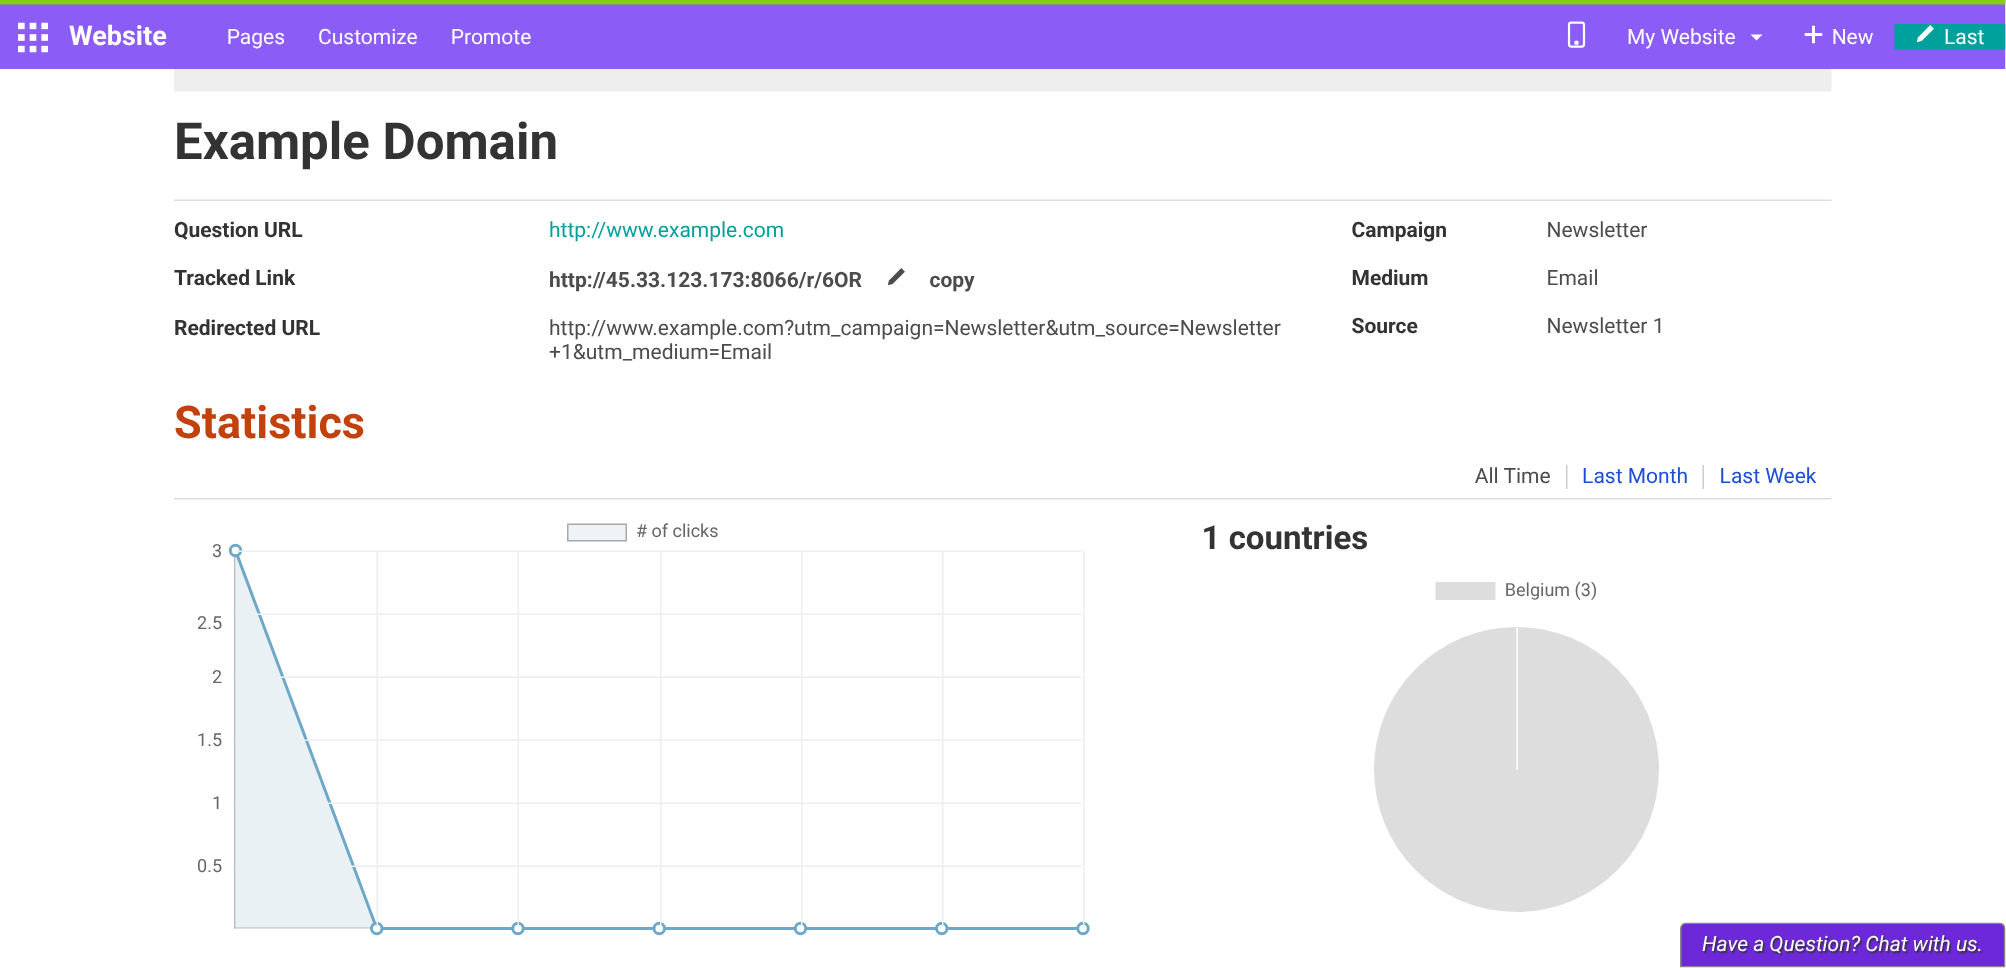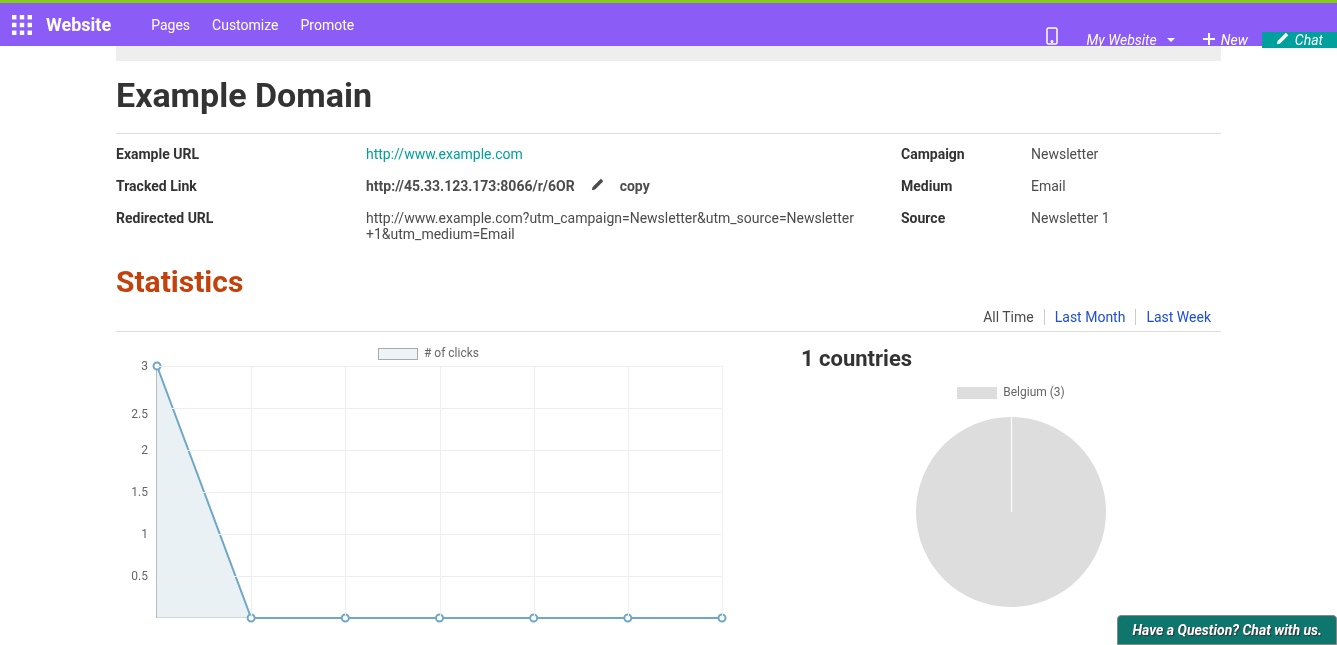--- a/index.html
+++ b/index.html
@@ -2,21 +2,21 @@
 <html><head>
 <meta charset="utf-8">
 <style>
   * { box-sizing: border-box; margin: 0; padding: 0; }
   body { font-family: -apple-system, BlinkMacSystemFont, "Segoe UI", Roboto, "Helvetica Neue", Arial, sans-serif; font-size: 14px; color: #4c4c4c; background: #fff; width: 1337px; }
   .topbar { background: #8b5cf6; color: #fff; height: 46px; display: flex; align-items: center; padding: 0 0 0 12px; border-top: 3px solid #84cc16; }
   .apps-icon { width: 20px; height: 20px; margin-right: 14px; }
   .brand { font-size: 18px; font-weight: 700; margin-right: 40px; }
   .nav { display: flex; gap: 22px; flex: 1; }
   .nav-item { color: #fff; cursor: pointer; font-size: 14px; }
-  .topbar-right { display: flex; align-items: flex-end; height: 46px; font-style: italic; }
+  .topbar-right { display: flex; align-items: center; height: 46px; }
   .tb-btn { display: flex; align-items: center; padding: 0 14px; color: #fff; cursor: pointer; gap: 6px; font-size: 14px; }
   .tb-btn.edit { background: #00A09D; }
   .chev-down::after { content: ""; display: inline-block; border: 4px solid transparent; border-top-color: #fff; margin-left: 4px; position: relative; top: 2px; }
   .container { width: 1105px; margin: 0 auto; padding: 0 0 40px 0; }
   .fade-strip { background: #eee; height: 15px; margin-bottom: 12px; }
   h1.page-title { font-size: 34px; font-weight: 700; color: #333; margin: 14px 0 18px 0; }
   hr.sep { border: none; border-top: 1px solid #ddd; margin: 0 0 12px 0; }
   .details { display: flex; gap: 40px; }
   .col-left { flex: 1; }
   .col-right { width: 320px; }
@@ -41,21 +41,21 @@
   .legend-swatch-pie { display: inline-block; width: 40px; height: 12px; background: #ddd; vertical-align: middle; margin-right: 6px; }
   .line-plot { position: relative; width: 600px; height: 270px; margin-left: 8px; }
   .y-ticks { position: absolute; left: 0; top: 0; height: 255px; width: 28px; }
   .y-tick { position: absolute; right: 4px; font-size: 12px; color: #666; transform: translateY(-50%); }
   .plot-area { position: absolute; left: 32px; top: 2px; width: 565px; height: 252px; border-left: 1px solid #bbb; border-bottom: 1px solid #bbb; }
   .grid-v { position: absolute; top: 0; bottom: 0; border-left: 1px solid #eee; }
   .grid-h { position: absolute; left: 0; right: 0; border-top: 1px solid #eee; }
   .pie-wrap { display: flex; flex-direction: column; align-items: center; }
   .pie { width: 190px; height: 190px; border-radius: 50%; background: #ddd; position: relative; margin-top: 14px; }
   .pie::after { content: ""; position: absolute; top: 0; left: 50%; width: 1px; height: 95px; background: #fff; }
-  .chat-widget { position: fixed; right: 0; bottom: 0; background: #0f766e; color: #fff; font-style: italic; font-weight: 700; padding: 6px 14px; border: 1px solid #888; border-radius: 4px 4px 0 0; text-shadow: 1px 1px 1px #333; font-size: 14px; }
+  .chat-widget { position: fixed; right: 0; bottom: 0; background: #6d28d9; color: #fff; font-style: italic; font-weight: 400; padding: 6px 14px; border: 1px solid #888; border-radius: 4px 4px 0 0; text-shadow: 1px 1px 1px #333; font-size: 14px; }
 </style>
 </head>
 <body>
 
 <div class="topbar">
   <span class="apps-icon">
     <svg viewBox="0 0 18 18" fill="#fff">
         <rect x="0" y="0" width="4" height="4"></rect>
         <rect x="7" y="0" width="4" height="4"></rect>
         <rect x="14" y="0" width="4" height="4"></rect>
@@ -87,34 +87,34 @@
       <span><svg width="12" height="12" viewBox="0 0 12 12" fill="#fff">
             <rect x="5" y="0" width="2" height="12"></rect>
             <rect x="0" y="5" width="12" height="2"></rect>
           </svg></span>
       <span>New</span>
     </div>
     <div class="tb-btn edit">
       <span><svg width="13" height="13" viewBox="0 0 16 16" fill="#fff">
             <path d="M12.146 0.854l3 3L5 14l-4 1 1-4L12.146 0.854z"></path>
           </svg></span>
-      <span>Chat</span>
+      <span>Last</span>
     </div>
   </div>
 </div>
 
 <div class="container">
   <div class="fade-strip"></div>
   <h1 class="page-title">Example Domain</h1>
   <hr class="sep">
 
   <div class="details">
     <div class="col-left">
       <div class="drow">
-        <div class="lbl">Example URL</div>
+        <div class="lbl">Question URL</div>
         <div class="val"><a href="#">http://www.example.com</a></div>
       </div>
       <div class="drow">
         <div class="lbl">Tracked Link</div>
         <div class="val">
           <span class="copy-wrap">
             <span>http://45.33.123.173:8066/r/6OR</span>
             <span class="pencil-icon"><svg viewBox="0 0 16 16">
                   <path d="M12.146 0.854l3 3L5 14l-4 1 1-4L12.146 0.854z"></path>
                 </svg></span>

